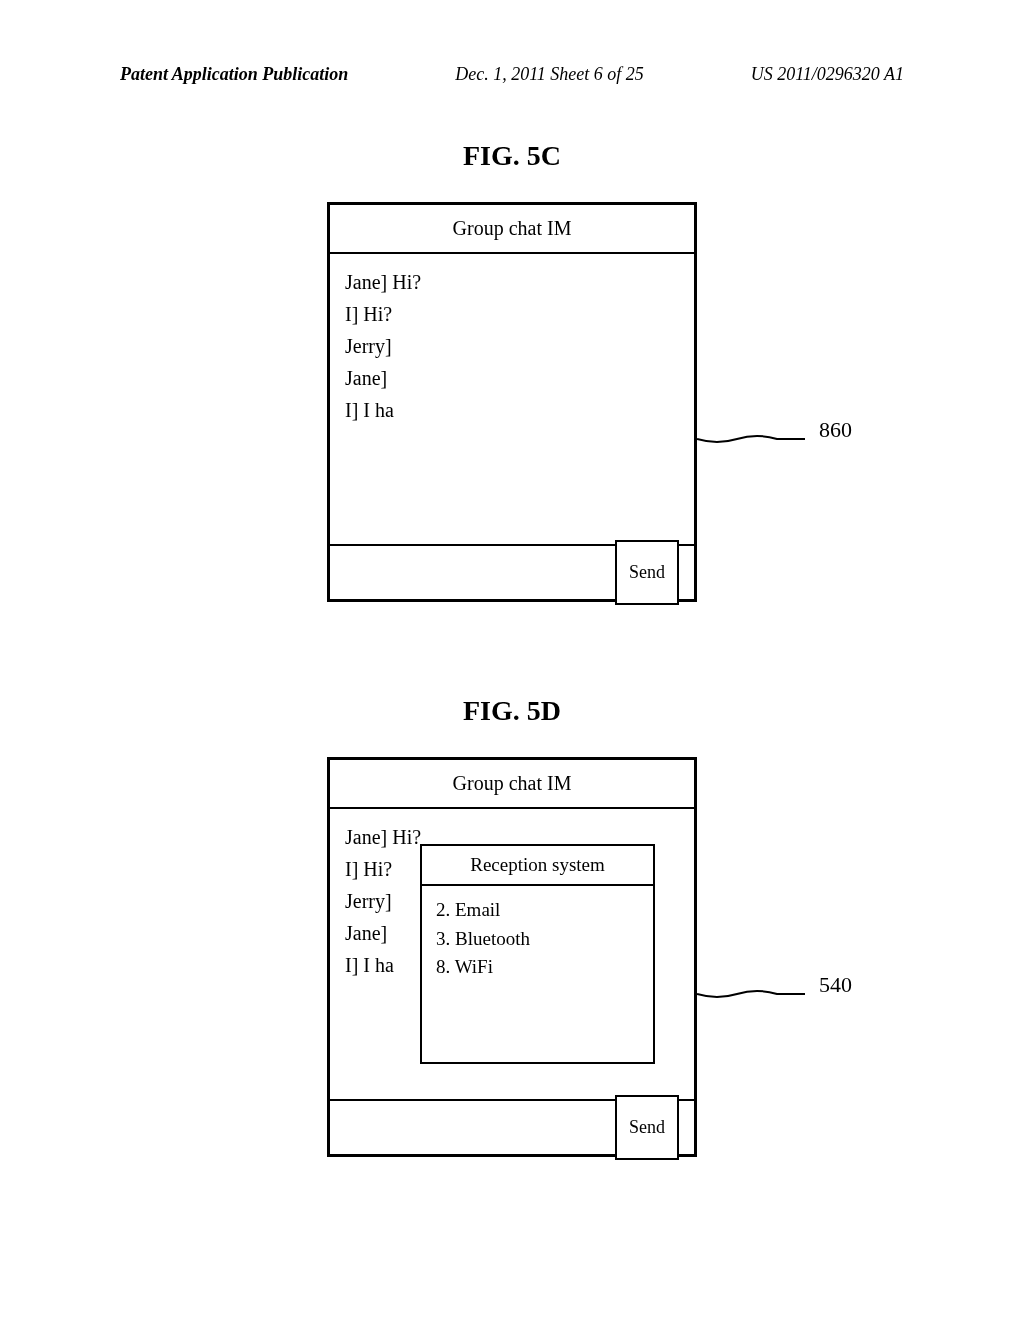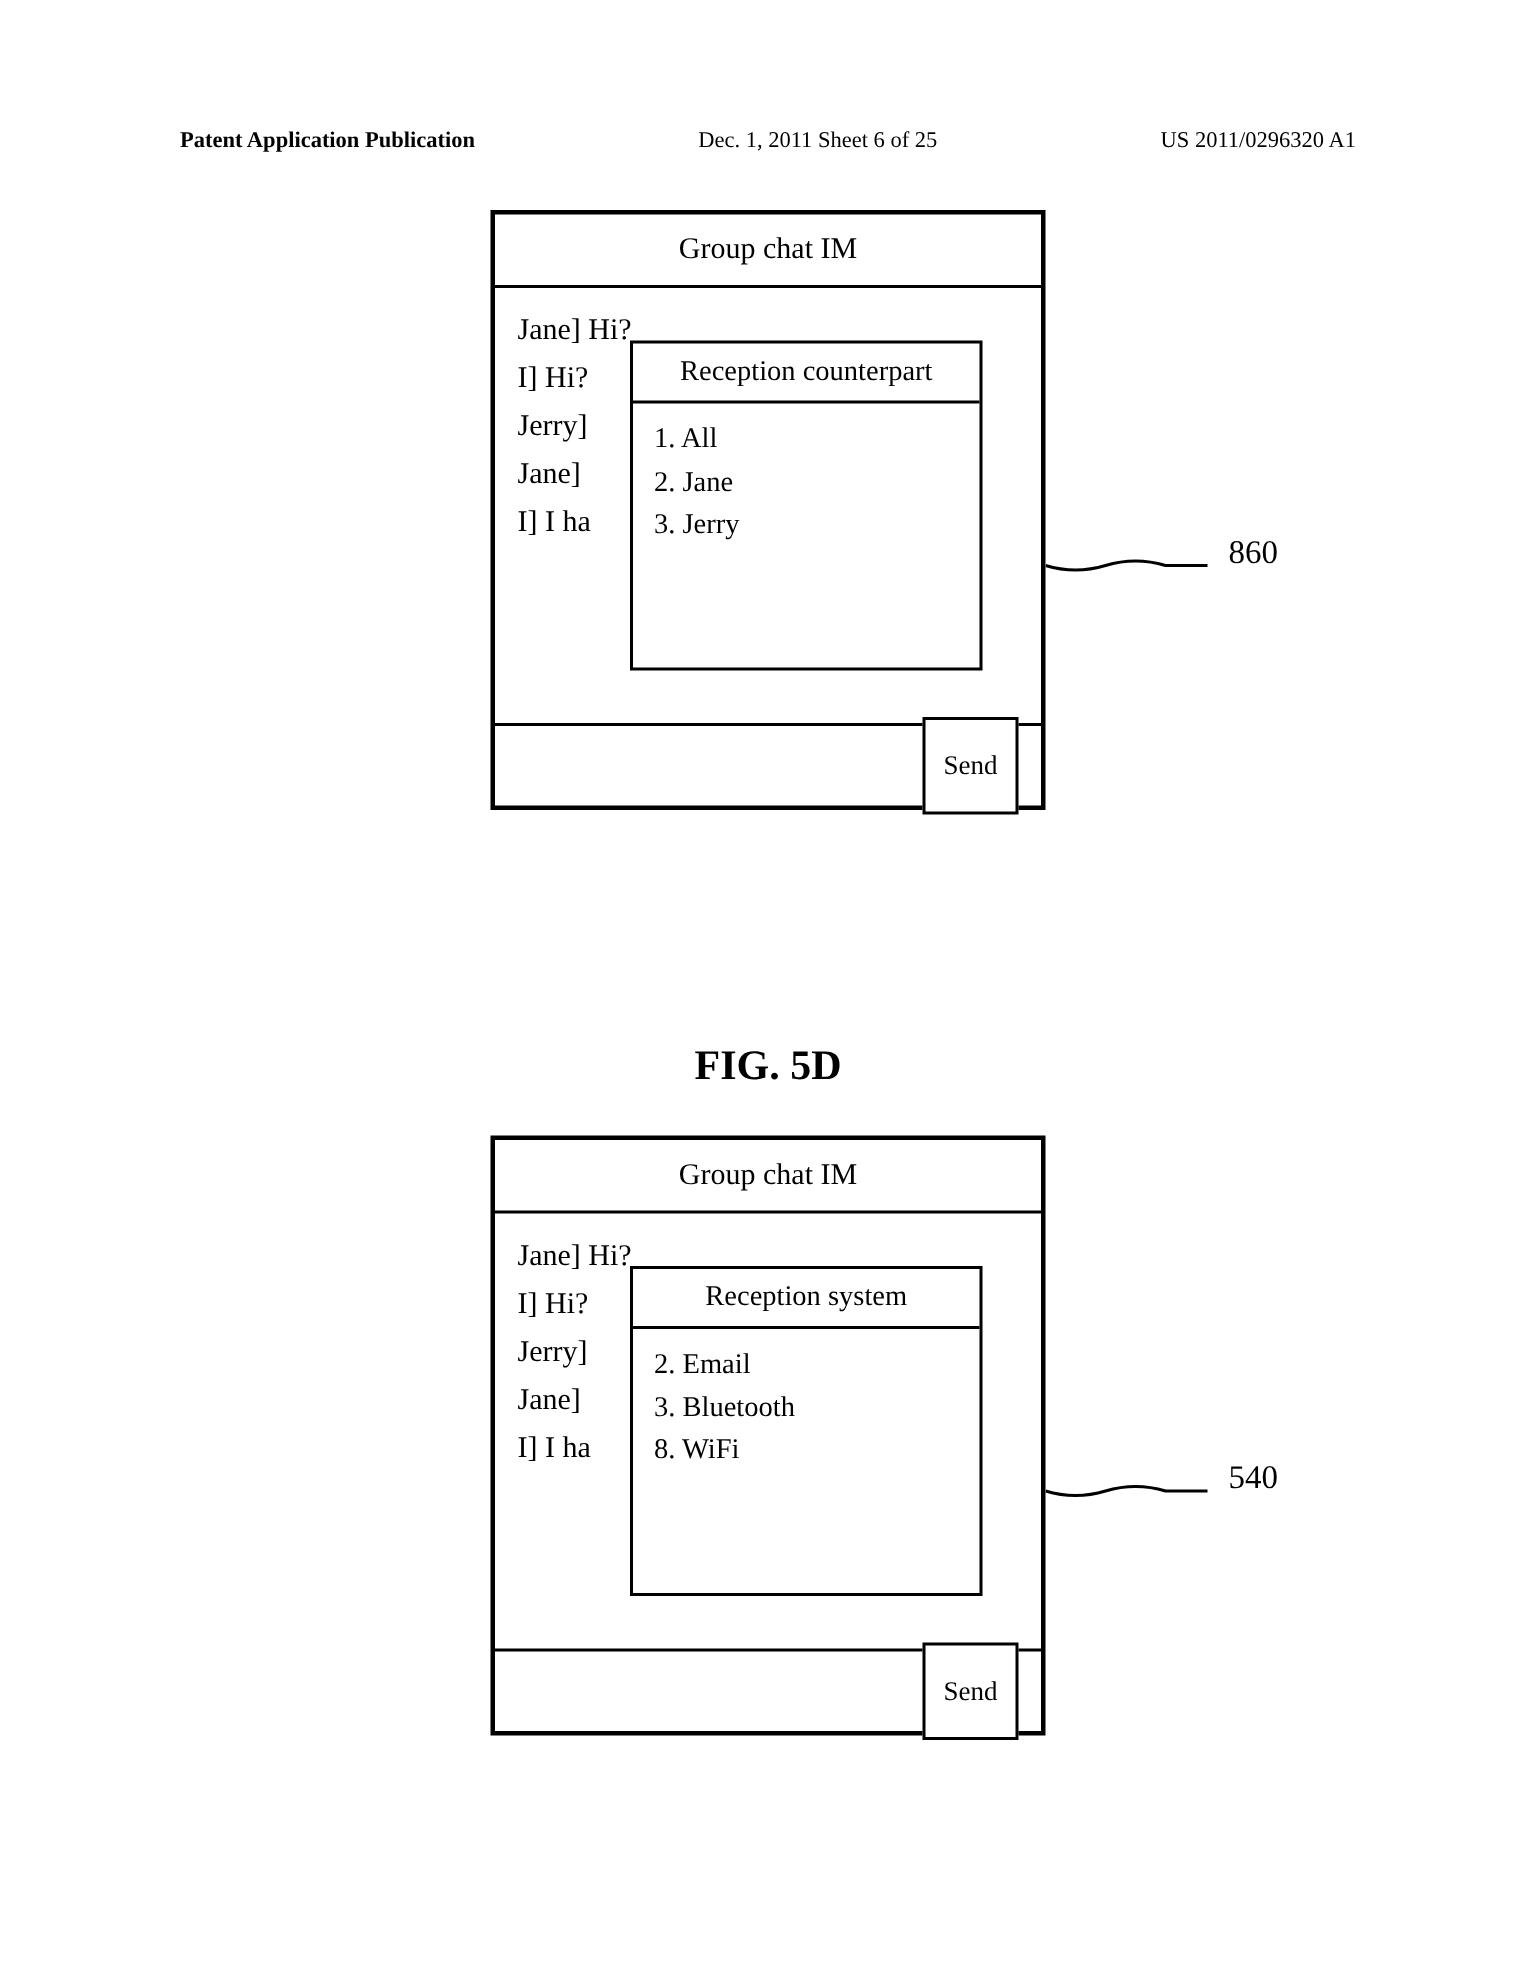--- a/index.html
+++ b/index.html
@@ -9,26 +9,27 @@
     }
     body {
       font-family: "Times New Roman", serif;
       background: white;
       width: 1024px;
       height: 1320px;
       position: relative;
     }
     .page-header {
       position: absolute;
-      top: 86px;
+      top: 64px;
       left: 120px;
       right: 120px;
       display: flex;
       justify-content: space-between;
-      font-size: 15px;
+      font-size: 18px;
+      font-style: italic;
     }
     .header-left {
       font-weight: bold;
     }
     .header-center {
       font-weight: normal;
     }
     .header-right {
       font-weight: normal;
     }
@@ -142,37 +143,30 @@
 </head>
 <body>
 
 <div class="page-header">
   <span class="header-left">Patent Application Publication</span>
   <span class="header-center">Dec. 1, 2011   Sheet 6 of 25</span>
   <span class="header-right">US 2011/0296320 A1</span>
 </div>
 
 <div class="figure-container fig-5c">
+  <div class="figure-label">FIG. 5C</div>
   <div class="figure-wrapper">
     <div class="device-frame">
       <div class="title-bar">Group chat IM</div>
       <div class="chat-area">
         <div class="chat-line">Jane] Hi?</div>
         <div class="chat-line">I] Hi?</div>
         <div class="chat-line">Jerry]</div>
         <div class="chat-line">Jane]</div>
         <div class="chat-line">I] I ha</div>
-        <div class="popup-box">
-          <div class="popup-header">Reception counterpart</div>
-          <div class="popup-items">
-            <div>1. All</div>
-            <div>2. Jane</div>
-            <div>3. Jerry</div>
-          </div>
-        </div>
       </div>
       <div class="input-area">
         <button class="send-button">Send</button>
       </div>
     </div>
     <div class="callout-line">
       <svg viewBox="0 0 110 25">
         <path d="M 0 12 Q 20 18, 40 12 Q 60 6, 80 12 L 108 12" stroke="black" stroke-width="2" fill="none"></path>
       </svg>
     </div>

